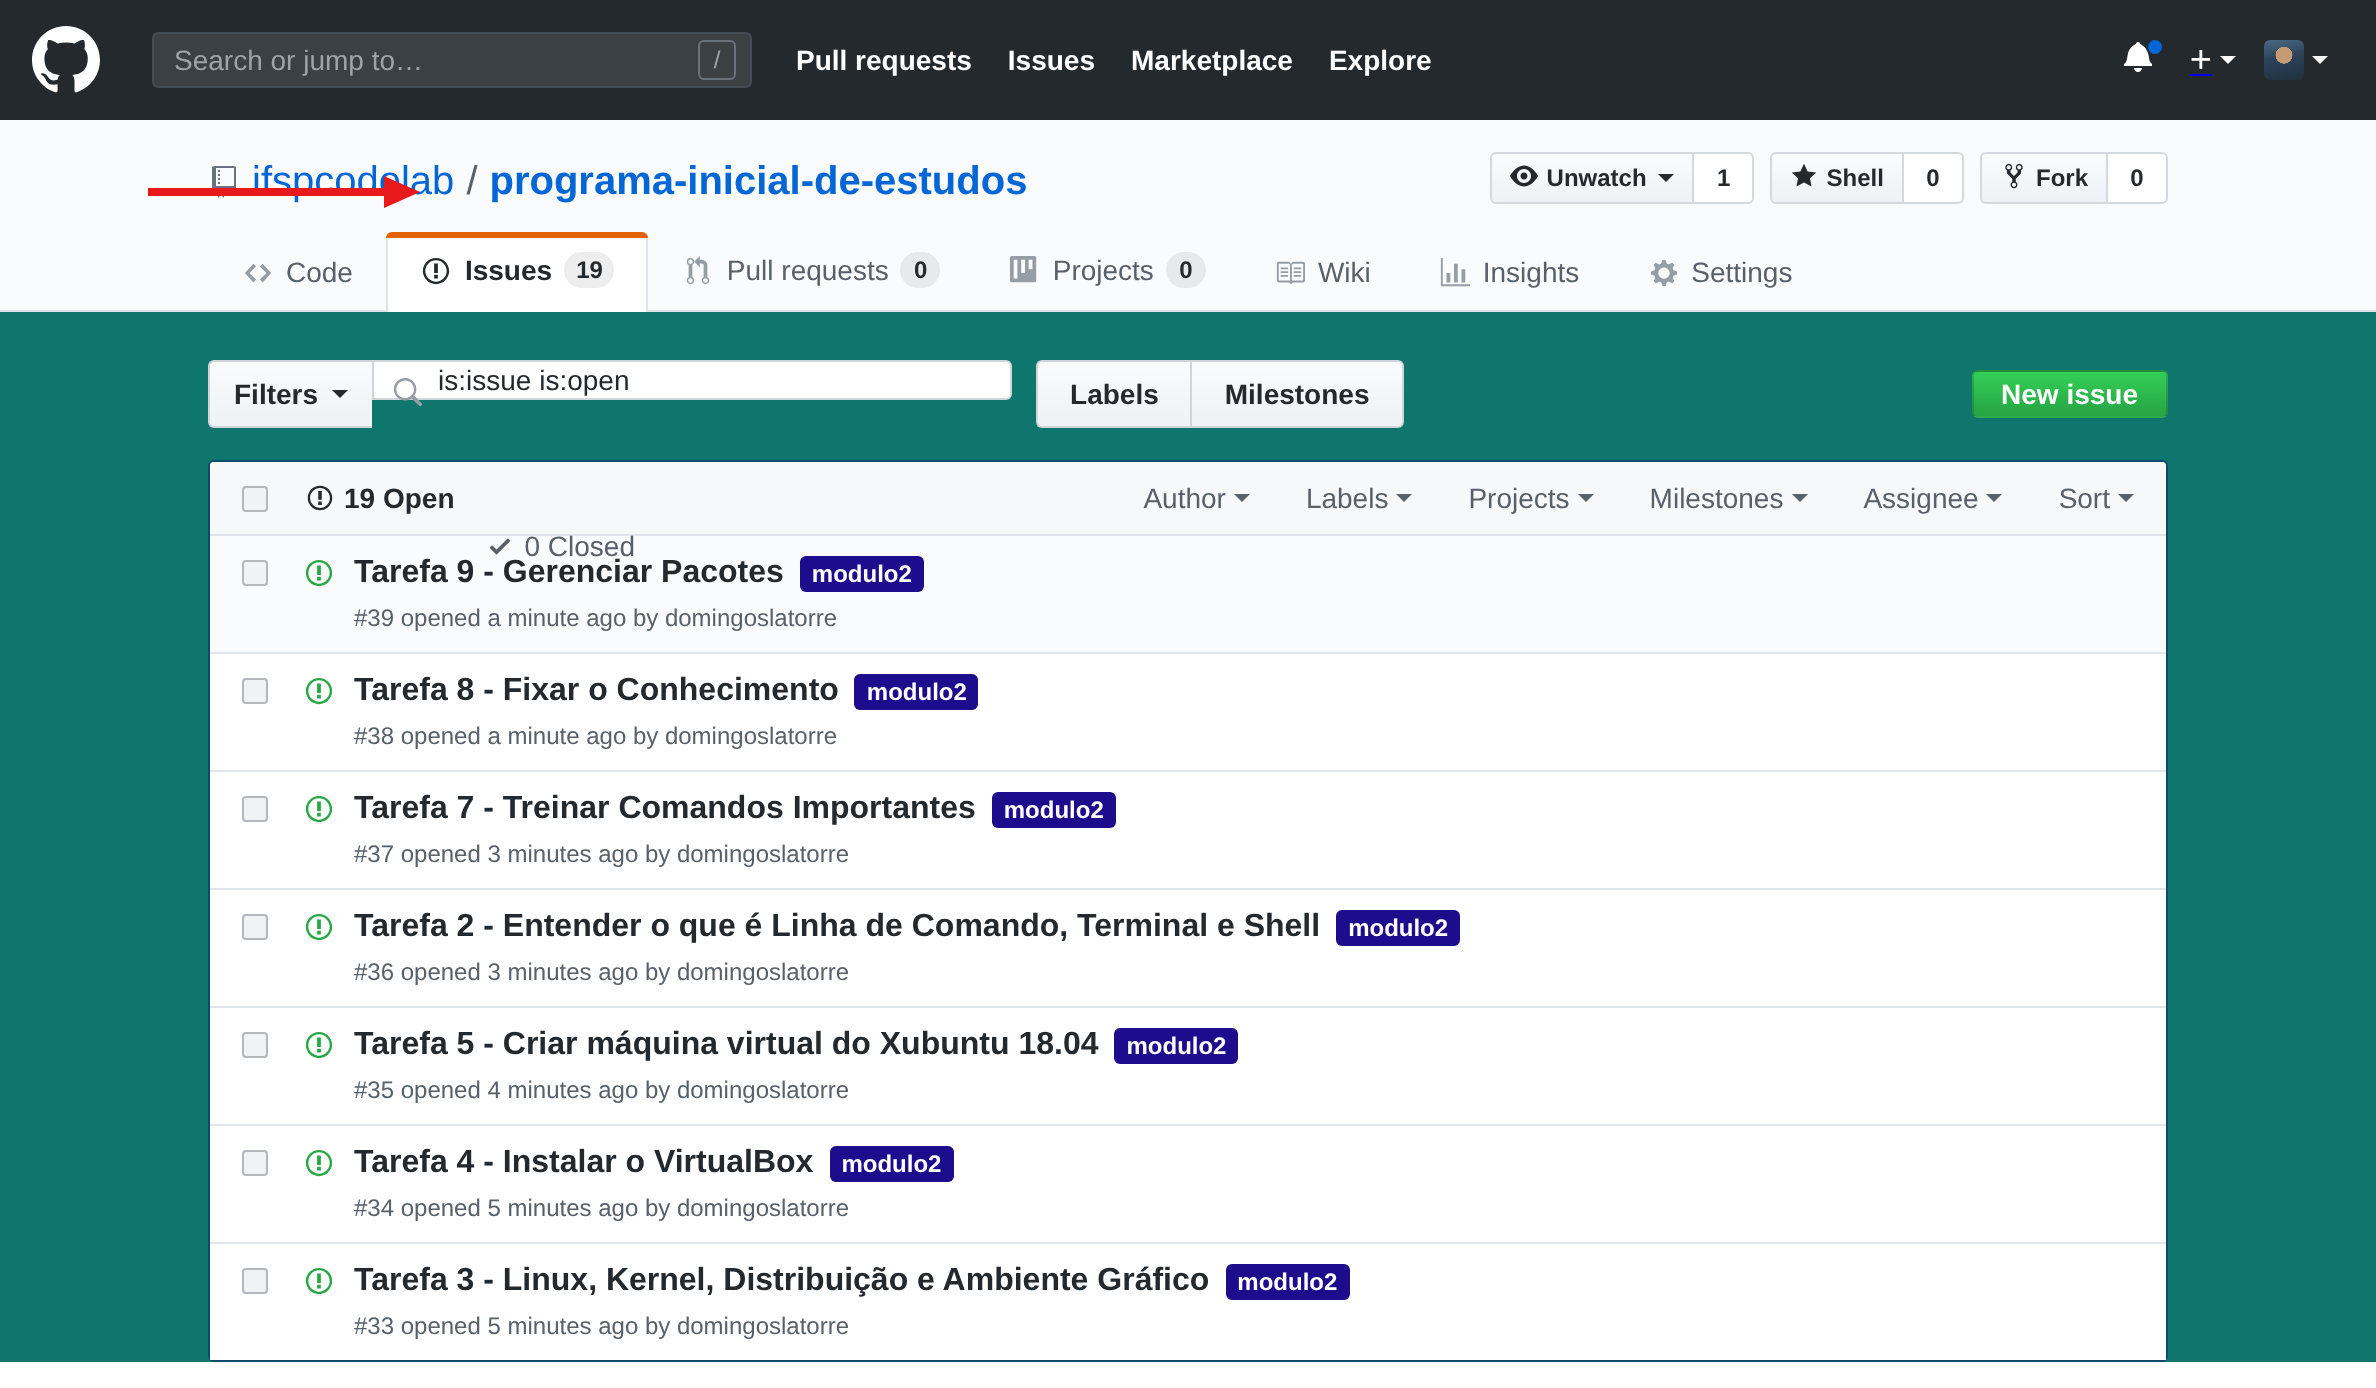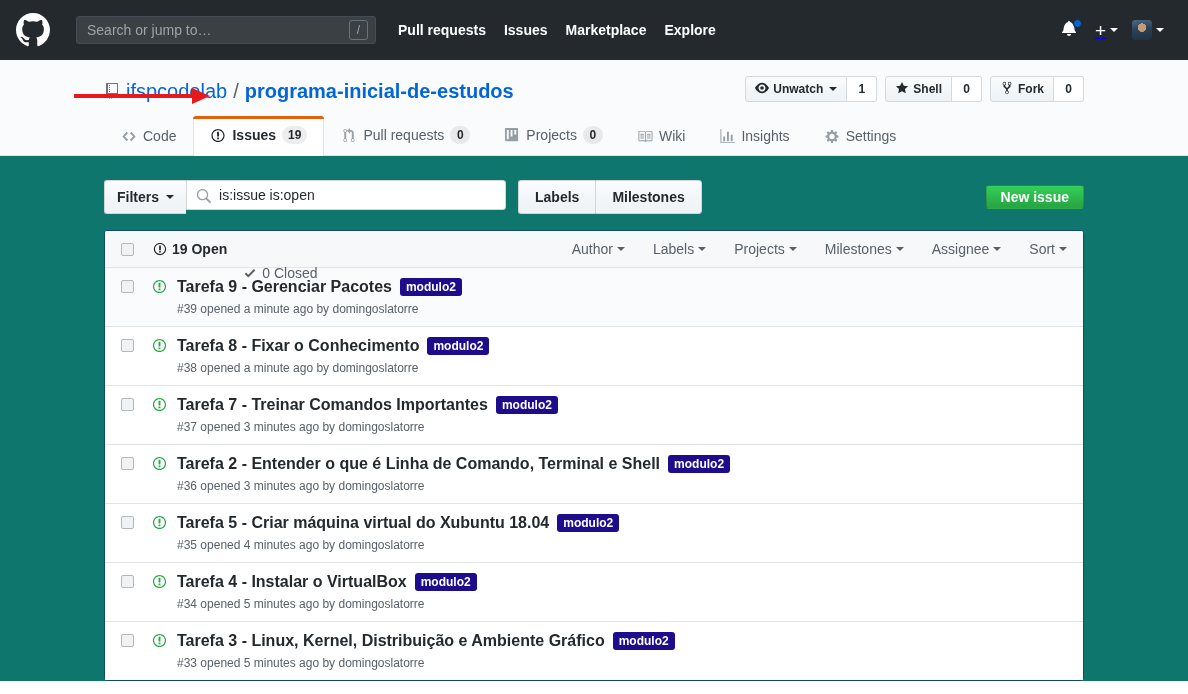--- a/index.html
+++ b/index.html
@@ -283,21 +283,21 @@
     cursor: pointer;
     font-family: "Liberation Sans", sans-serif;
   }
   .search-box {
     position: relative;
     width: 320px;
     height: 34px;
   }
   .search-box input {
     width: 100%;
-    height: 30px;
+    height: 20px;
     border: 1px solid #d1d5da;
     border-radius: 0 3px 3px 0;
     padding: 0 10px 0 32px;
     font-size: 14px;
     color: #24292e;
     font-family: "Liberation Sans", sans-serif;
     outline: none;
     background: #fff;
   }
   .search-box .mag {

